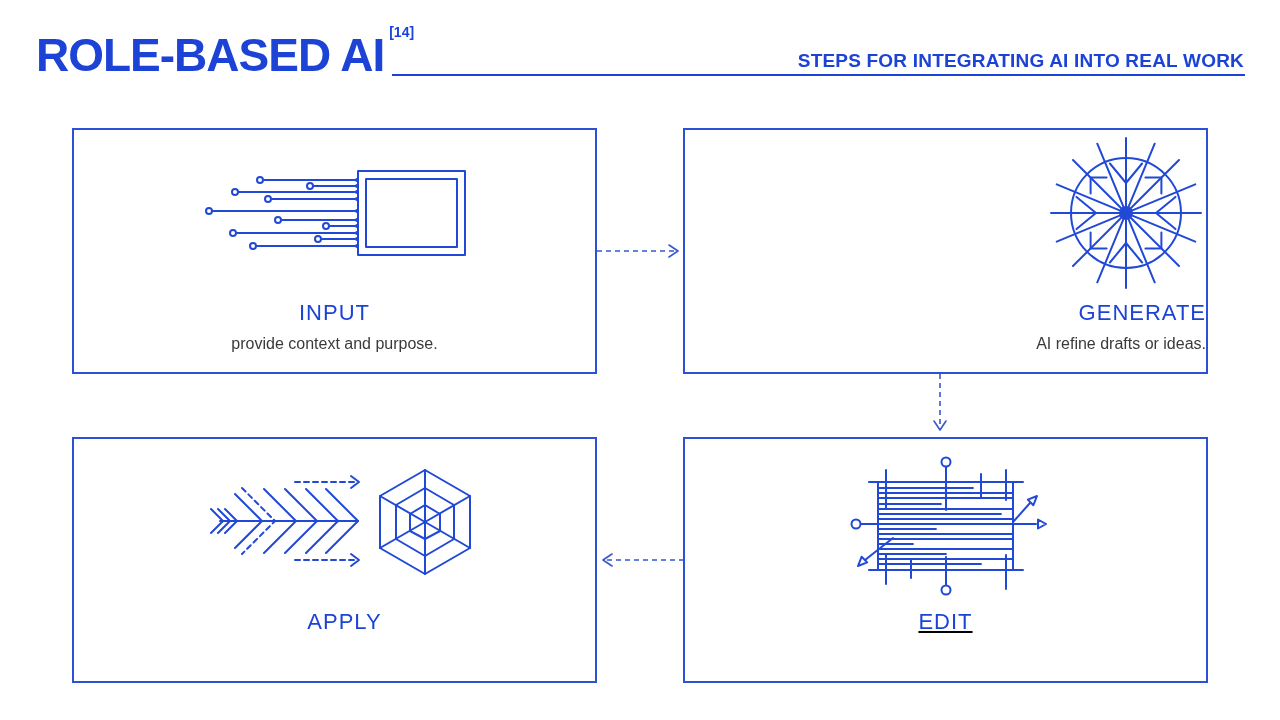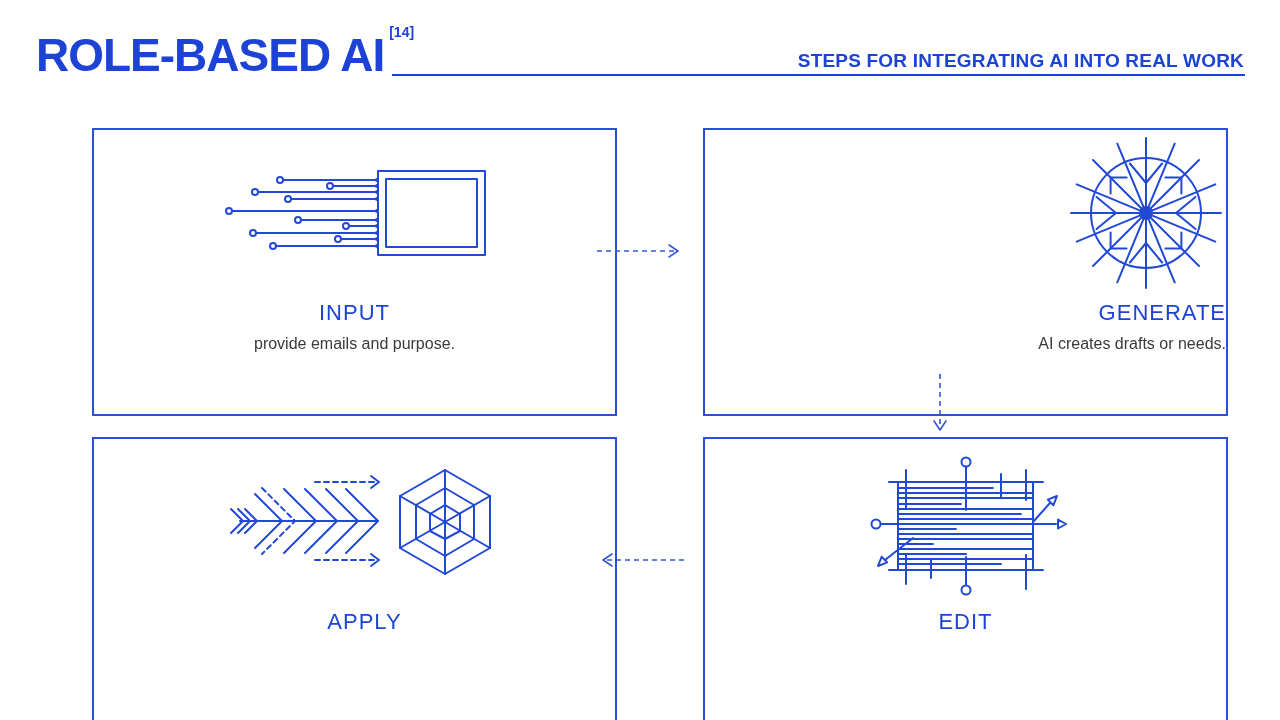--- a/index.html
+++ b/index.html
@@ -33,28 +33,28 @@
     position:absolute;top:49px;right:35px;margin:1px;
     font-size:19px;font-weight:700;letter-spacing:0.2px;
     color:var(--accent);white-space:nowrap;
   }
   .header-rule{
     position:absolute;top:74px;left:392px;right:35px;height:0;
     border-top:2px solid var(--accent);
   }
   
   .card{
-    position:absolute;width:525px;height:288px;box-sizing:border-box;
+    position:absolute;width:525px;height:246px;box-sizing:border-box;
     background:#fff;border:2px solid var(--box-border);
-    display:flex;flex-direction:column;align-items:center;margin-left:20px;
+    display:flex;flex-direction:column;align-items:center;
   }
   .card.pos-tl{left:72px;top:128px;}
   .card.pos-tr{left:683px;top:128px;align-items:flex-end;}
   .card.pos-bl{left:72px;top:437px;padding-left:20px;}
-  .card.pos-br{left:683px;top:437px;}
+  .card.pos-br{left:683px;top:437px;text-decoration:underline;}
   .icon-area{
     height:165px;display:flex;align-items:center;justify-content:center;
     overflow:visible;
   }
   .step-label{
     margin:5px 0 0 0;font-size:22px;font-weight:400;letter-spacing:1px;
     color:var(--accent);line-height:26px;
   }
   .step-desc{
     margin:8px 0 0 0;font-size:16px;color:var(--body-text);line-height:20px;
@@ -111,21 +111,21 @@
           <circle cx="123" cy="81" r="3" class="ic"></circle>
             <line x1="127" y1="81" x2="160" y2="81" class="ic"></line>
             <circle cx="162" cy="81" r="2" class="ic-fill"></circle>
           <circle cx="58" cy="88" r="3" class="ic"></circle>
             <line x1="62" y1="88" x2="160" y2="88" class="ic"></line>
             <circle cx="162" cy="88" r="2" class="ic-fill"></circle>
         </g>
       </svg>
     </div>
     <h2 class="step-label">INPUT</h2>
-    <p class="step-desc">provide emails and purpose.</p>
+    <p class="step-desc">provide context and purpose.</p>
   </section>
 
   <section class="card pos-tr">
     <div class="icon-area">
       <svg width="160" height="160" viewBox="0 0 160 160">
         <line x1="5" y1="80" x2="155" y2="80" class="ic"></line>
         <line x1="10.7" y1="108.7" x2="149.3" y2="51.3" class="ic"></line>
         <line x1="27" y1="133" x2="133" y2="27" class="ic"></line>
         <line x1="51.3" y1="149.3" x2="108.7" y2="10.7" class="ic"></line>
         <line x1="80" y1="5" x2="80" y2="155" class="ic"></line>
@@ -138,21 +138,21 @@
         <path d="M30.5 63.9 L50 80 L30.5 96.1" class="ic"></path>
         <path d="M129.5 63.9 L110 80 L129.5 96.1" class="ic"></path>
         <path d="M60.6 44.6 L44.6 44.6 L44.6 60.6" class="ic"></path>
         <path d="M99.4 44.6 L115.4 44.6 L115.4 60.6" class="ic"></path>
         <path d="M60.6 115.4 L44.6 115.4 L44.6 99.4" class="ic"></path>
         <path d="M99.4 115.4 L115.4 115.4 L115.4 99.4" class="ic"></path>
         <circle cx="80" cy="80" r="7" class="ic-fill"></circle>
       </svg>
     </div>
     <h2 class="step-label">GENERATE</h2>
-    <p class="step-desc">AI creates drafts or needs.</p>
+    <p class="step-desc">AI refine drafts or ideas.</p>
   </section>
 
   <section class="card pos-bl">
     <div class="icon-area">
       <svg width="280" height="120" viewBox="0 0 280 120">
         <g>
           <line x1="15" y1="59" x2="153" y2="59" class="ic"></line>
           <path d="M6 47 L18 59 L6 71" class="ic"></path>
           <path d="M13 47 L25 59 L13 71" class="ic"></path>
           <path d="M20 47 L32 59 L20 71" class="ic"></path>

